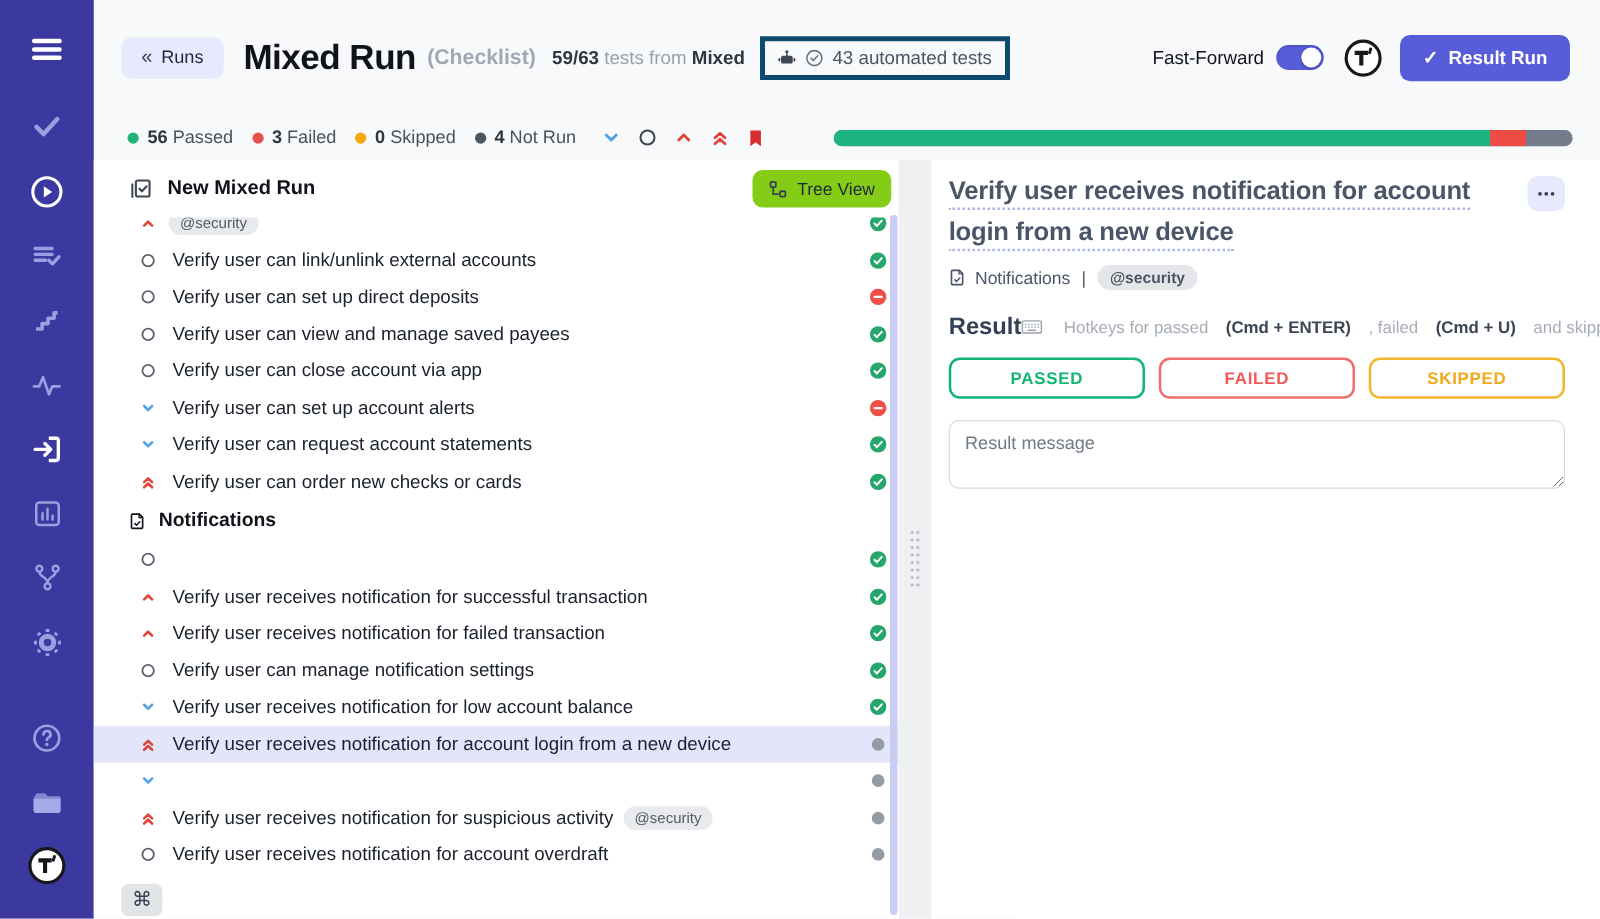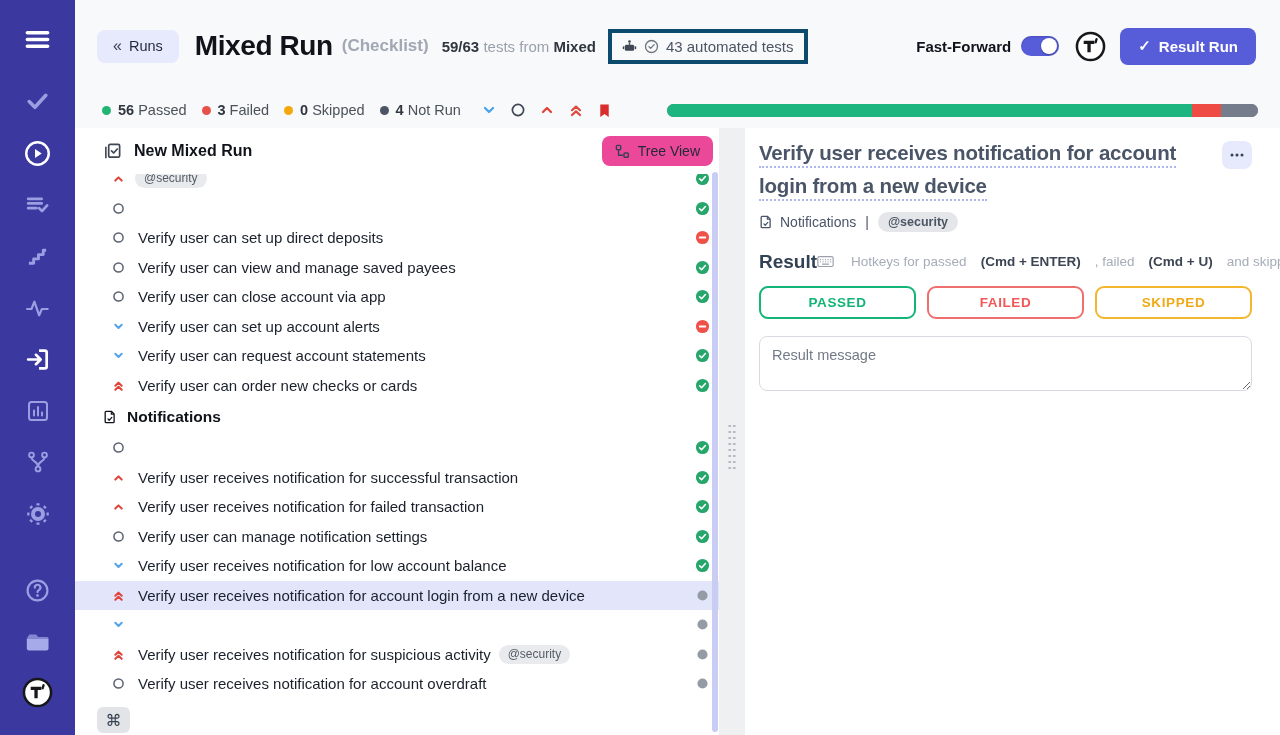--- a/index.html
+++ b/index.html
@@ -19,21 +19,21 @@
   .runs-btn { display:flex; align-items:center; gap:7px; background:#e7e9fc; border:none; border-radius:8px; height:33px; padding:0 16px; font-family:inherit; font-size:14.5px; color:#1f2937; cursor:pointer; }
   .runs-btn .chev { font-size:16px; line-height:1; color:#374151; }
   .run-title { font-size:28px; font-weight:800; color:#10131a; letter-spacing:-.4px; margin-left:16px; white-space:nowrap; }
   .run-type { font-size:17px; font-weight:700; color:#a1a7b3; margin-left:9px; white-space:nowrap; }
   .run-counts { font-size:15px; color:#9aa1ad; margin-left:13px; white-space:nowrap; }
   .run-counts b { color:#2f3640; font-weight:700; }
   .automated-wrap { margin-left:12px; border:4px solid #0c4a6e; padding:5px 10px; display:flex; align-items:center; gap:7px; color:#4b5563; font-size:15px; white-space:nowrap; }
   .automated-wrap .bot { color:#3f4754; display:flex; }
   .automated-wrap .cc { color:#6d757f; display:flex; }
   .flex-sp { flex:1; }
-  .ff-label { font-size:15px; font-weight:700; color:#10131a; margin-right:10px; white-space:nowrap;margin-left:44px; }
+  .ff-label { font-size:15px; font-weight:400; color:#10131a; margin-right:10px; white-space:nowrap;margin-left:44px; }
   .toggle { width:38px; height:20px; background:#575cd8; border-radius:10px; position:relative; cursor:pointer; flex:none; box-shadow:inset 0 1px 2px rgba(0,0,0,.15); }
   .toggle .knob { position:absolute; right:2px; top:2px; width:16px; height:16px; background:#fff; border-radius:50%; box-shadow:0 1px 2px rgba(0,0,0,.3); }
   .logo-btn { margin-left:16px; display:flex; cursor:pointer; flex:none; }
   .finish-btn { margin-left:14px; display:flex; align-items:center; gap:8px; background:#575cd8; color:#fff; border:none; border-radius:8px; height:37px; padding:0 18px; font-family:inherit; font-size:15px; font-weight:700; cursor:pointer; }
 
   
   .statusbar { height:36px; display:flex; align-items:center; padding:0 22px 0 27px; flex:none; }
   .stats { display:flex; align-items:center; gap:15px; }
   .stat { display:flex; align-items:center; font-size:14.5px; color:#4a5258; white-space:nowrap; }
   .stat .dot { width:9px; height:9px; border-radius:50%; margin-right:7px; }
@@ -42,21 +42,21 @@
   .filters > span { display:flex; cursor:pointer; }
   .progress { flex:1; height:13px; border-radius:7px; overflow:hidden; display:flex; margin-left:55px; background:#757d8c; }
   .progress .seg { height:100%; }
 
   
   .content { flex:1; display:flex; min-height:0; }
   .list-panel { width:644px; background:#fff; position:relative; flex:none; display:flex; flex-direction:column; }
   .list-header { height:46px; display:flex; align-items:center; padding:0 6px 0 28px; flex:none; }
   .list-header .lh-icon { color:#3f4754; display:flex; margin-right:12px; }
   .list-header .lh-title { font-size:16px; font-weight:700; color:#10131a; }
-  .tree-btn { margin-left:auto; display:flex; align-items:center; gap:8px; background:#ec4899; border:none; border-radius:8px; height:30px; padding:0 13px; font-family:inherit; font-size:14px; color:#1f2937; cursor:pointer; }
+  .tree-btn { margin-left:auto; display:flex; align-items:center; gap:8px; background:#84cc16; border:none; border-radius:8px; height:30px; padding:0 13px; font-family:inherit; font-size:14px; color:#1f2937; cursor:pointer; }
   .tree-btn .tv-icon { display:flex; color:#374151; }
 
   .rows { flex:1; overflow:hidden; }
   .rows > :first-child { margin-top:-10px; }
   .test-row { height:29.5px; display:flex; align-items:center; padding:0 9px 0 36px; cursor:pointer; }
   .test-row.selected { background:#e3e6fb; }
   .test-row .pri { width:16px; display:flex; flex:none; }
   .test-row .row-label { font-size:15px; color:#1a202c; margin-left:11px; white-space:nowrap; overflow:hidden; }
   .tag-pill { background:#e8eaee; color:#555c66; border-radius:10px; font-size:12px; padding:2px 9px 3px; margin-left:8px; white-space:nowrap; flex:none; }
   .test-row .status { margin-left:auto; display:flex; flex:none; }
@@ -347,20 +347,21 @@
                   <path d="M4.9 8.3l2.1 2.1 4.1-4.5" fill="none" stroke="#fff" stroke-width="1.7" stroke-linecap="round" stroke-linejoin="round"></path>
                 </svg>
               </span>
             </div>
             <div class="test-row">
               <span class="pri">
                 <svg viewBox="0 0 16 16" width="15">
                   <circle cx="8" cy="8" r="4.9" fill="none" stroke="#5b6472" stroke-width="1.6"></circle>
                 </svg>
               </span>
+              <span class="row-label">Verify user can link/unlink external accounts</span>
               <span class="status">
                 <svg viewBox="0 0 16 16" width="15">
                   <circle cx="8" cy="8" r="7" fill="#27a66c"></circle>
                   <path d="M4.9 8.3l2.1 2.1 4.1-4.5" fill="none" stroke="#fff" stroke-width="1.7" stroke-linecap="round" stroke-linejoin="round"></path>
                 </svg>
               </span>
             </div>
             <div class="test-row">
               <span class="pri">
                 <svg viewBox="0 0 16 16" width="15">

